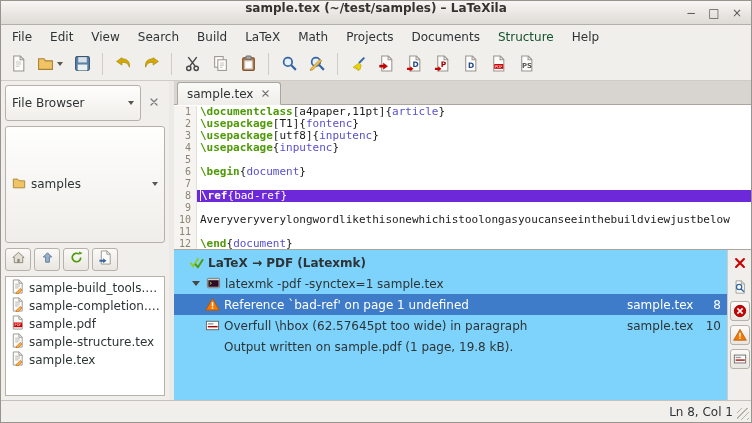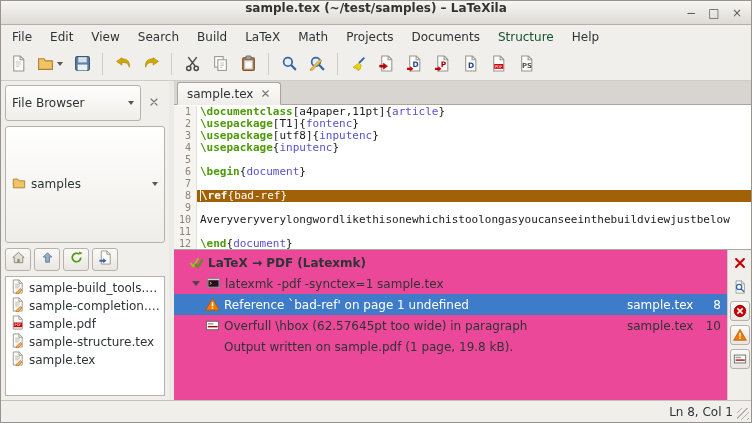--- a/index.html
+++ b/index.html
@@ -39,28 +39,28 @@
 
   .main{flex:1;min-width:0;display:flex;flex-direction:column}
   .tabbar{height:24px;flex:none;background:#d8d4cf;border-bottom:1px solid #aaa59e;display:flex;align-items:flex-end;padding:0 3px}
   .tab{height:23px;background:linear-gradient(#fafaf8,#f0eeea);border:1px solid #aaa59e;border-bottom:1px solid #f0eeea;margin-bottom:-1px;border-radius:3px 3px 0 0;display:flex;align-items:center;gap:7px;padding:0 9px}
   .tab-close{display:flex;align-items:center}
 
   .editor{flex:1;min-height:0;background:#fff;overflow:hidden;font-family:"DejaVu Sans Mono","Liberation Mono",monospace;font-size:11px;padding-top:1px}
   .line{display:flex;height:12px;line-height:12px;white-space:pre}
   .ln{width:23px;flex:none;text-align:right;padding-right:5px;background:#f6f4f0;border-right:1px solid #e3e0da;color:#8c8373;font-size:10px}
   .code{flex:1;padding-left:3px;white-space:pre;overflow:hidden}
-  .line.sel .code{background:#a16207}
+  .line.sel .code{background:#6d28d9}
   .line.sel .code span{color:#fff}
   .tok-cmd{color:#4e9a06;font-weight:bold}
   .tok-arg{color:#5750ce}
   .tok-pln{color:#1a1a1a}
   .caret-bar{display:inline-block;width:1px;height:11px;background:#fff;vertical-align:top}
 
-  .build{height:151px;flex:none;border-top:1px solid #aaa59e;display:flex;background:#ec4899}
+  .build{height:151px;flex:none;border-top:1px solid #aaa59e;display:flex;background:#7dd3fc}
   .build-rows{flex:1;min-width:0;overflow:hidden;padding-top:2px}
   .brow{height:21px;display:flex;align-items:center;gap:4px;padding-right:2px}
   .brow.l0{padding-left:14px}
   .brow.l1{padding-left:18px}
   .brow.l2{padding-left:30px}
   .brow .btext{flex:1;white-space:nowrap;overflow:hidden}
   .brow .btext.bold{font-weight:bold}
   .brow .bfile{width:72px;flex:none}
   .brow .bline{width:22px;flex:none;text-align:right;padding-right:4px}
   .brow.sel{background:#3e7cc9;color:#fff}

